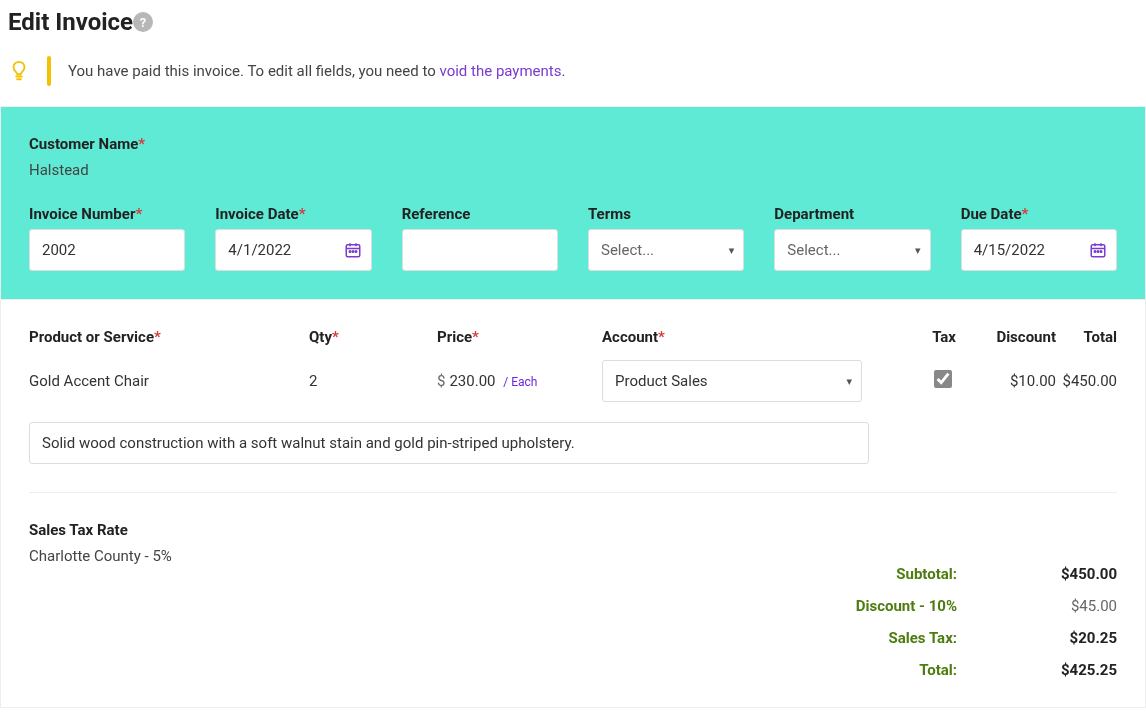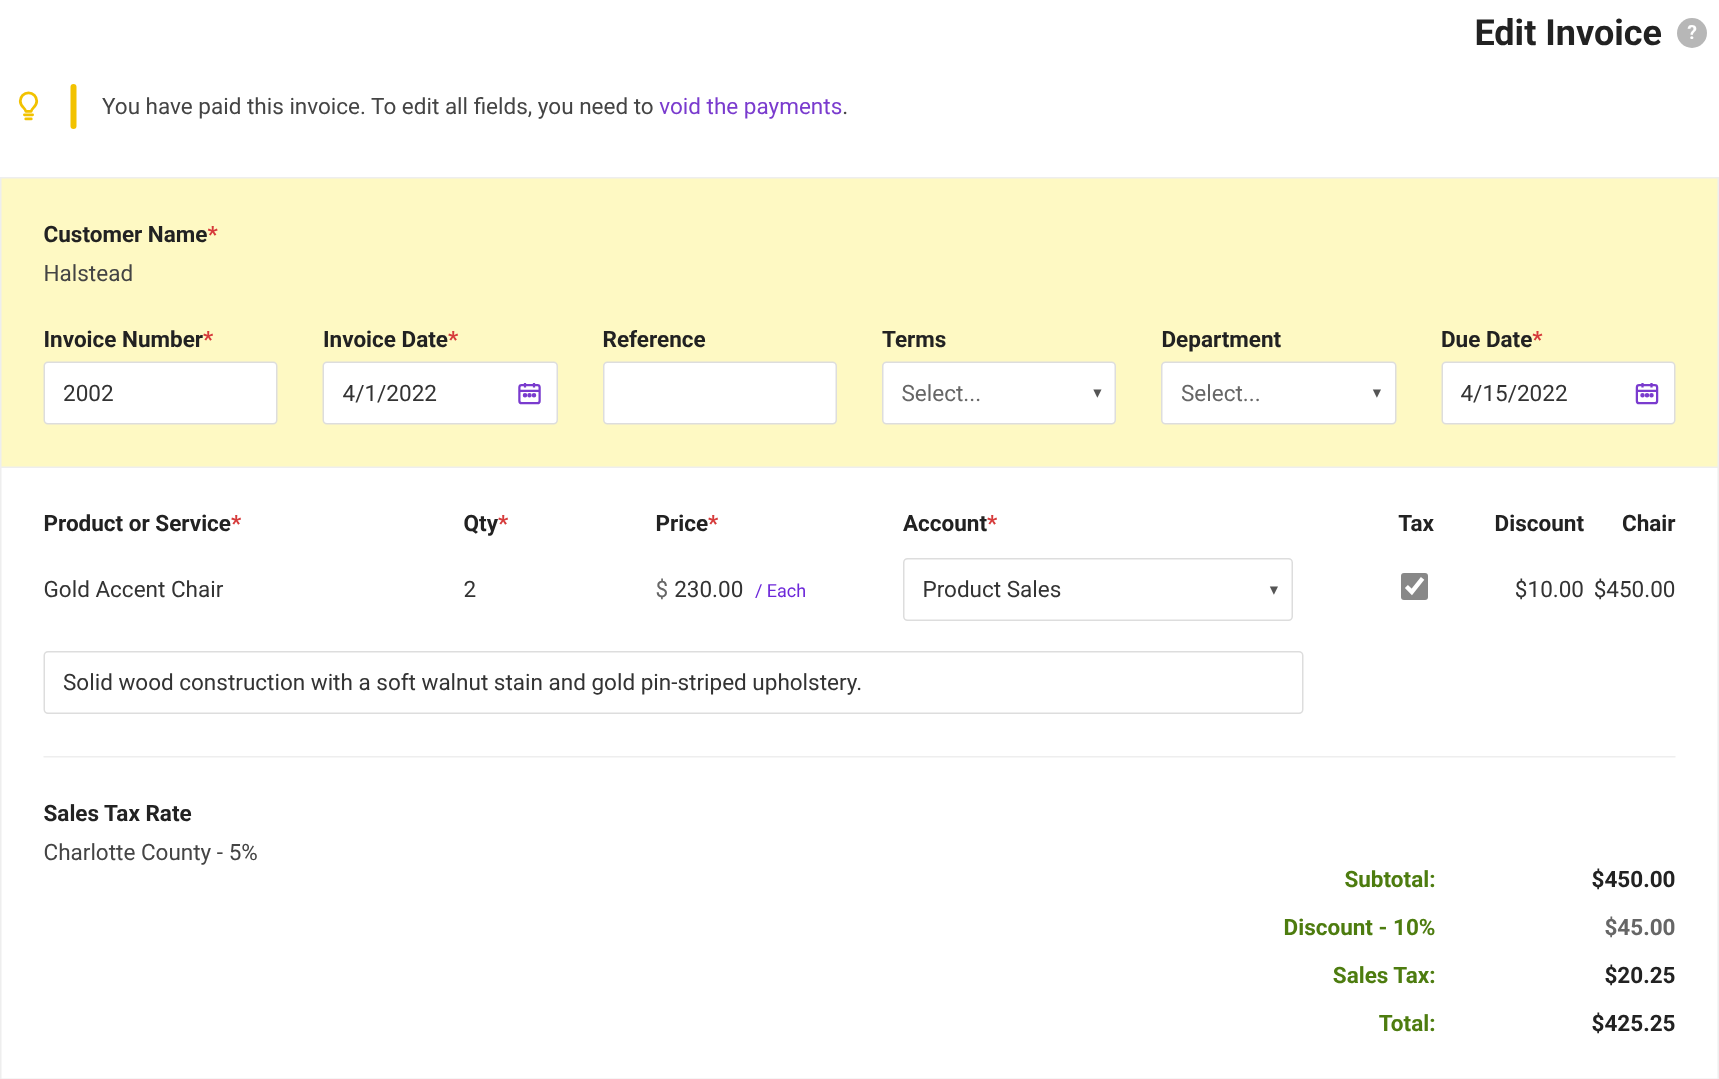--- a/index.html
+++ b/index.html
@@ -9,23 +9,21 @@
     }
     body {
       font-family: -apple-system, BlinkMacSystemFont, "Segoe UI", Roboto, Helvetica, Arial, sans-serif;
       background: #fff;
       color: #222;
       width: 1146px;
     }
     .page-header {
       display: flex;
       align-items: center;
-      gap: 10px;
       padding: 8px 8px 12px 8px;
-      justify-content: flex-end;
     }
     .page-title {
       font-size: 24px;
       font-weight: 700;
       color: #222;
     }
     .help-icon {
       width: 20px;
       height: 20px;
       border-radius: 50%;
@@ -58,23 +56,22 @@
       font-size: 15px;
       color: #444;
     }
     .tip-link {
       color: #7a3bce;
       text-decoration: none;
       cursor: pointer;
     }
     .form-card {
       border: 1px solid #eee;
-      background: #fef9c3;
+      background: #5eead4;
       padding: 28px 28px 28px 28px;
-      margin-top: 12px;
     }
     .field-label {
       font-size: 15px;
       font-weight: 700;
       color: #222;
       margin-bottom: 6px;
     }
     .req {
       color: #d63b3b;
     }
@@ -234,21 +231,21 @@
       font-weight: 700;
       text-align: right;
       color: #4d7c0f;
     }
     .totals-value {
       font-weight: 700;
       text-align: right;
       color: #222;
     }
     .totals-value.muted {
-      font-weight: 700;
+      font-weight: 400;
       color: #666;
     }
     .dollar-prefix {
       color: #666;
       margin-right: 4px;
     }
   </style>
 </head>
 <body>
 
@@ -363,21 +360,21 @@
       <span>Qty</span><span class="req">*</span>
     </div>
     <div class="col-price">
       <span>Price</span><span class="req">*</span>
     </div>
     <div class="col-account">
       <span>Account</span><span class="req">*</span>
     </div>
     <div class="col-tax">Tax</div>
     <div class="col-discount">Discount</div>
-    <div class="col-amount">Chair</div>
+    <div class="col-amount">Total</div>
   </div>
 
   <div class="line-row">
     <div class="col-product">Gold Accent Chair</div>
     <div class="col-qty">2</div>
     <div class="col-price">
       <span class="dollar-prefix">$</span><span>230.00</span>
       <span class="price-unit">/ Each</span>
     </div>
     <div class="col-account">

